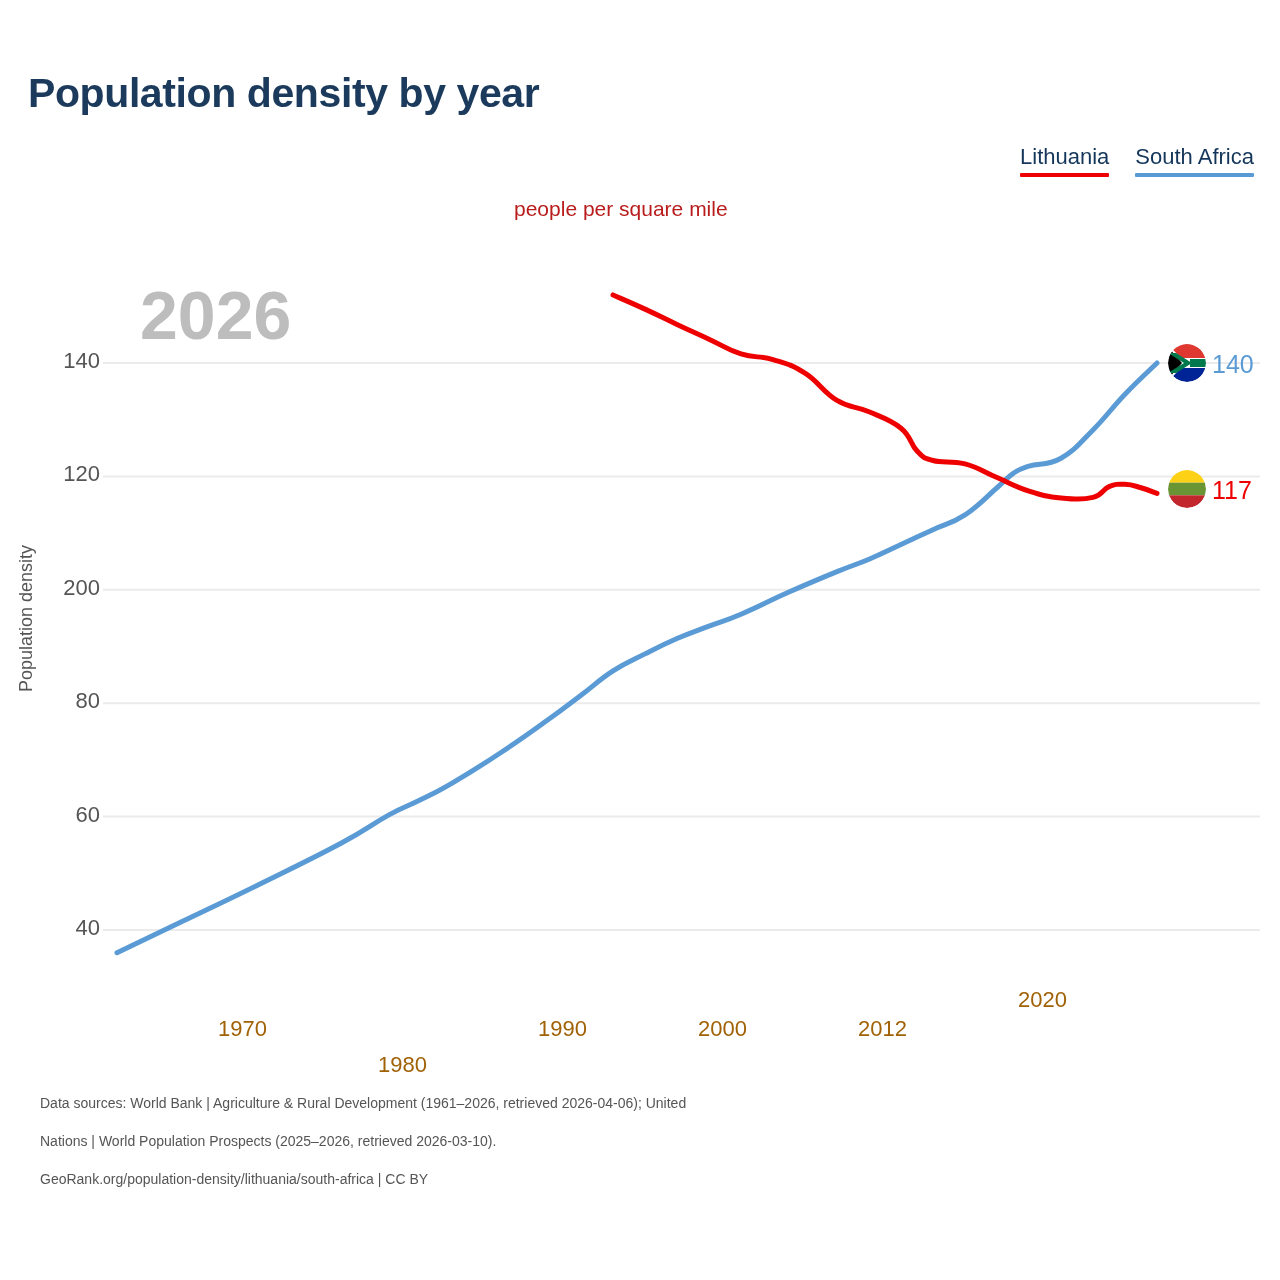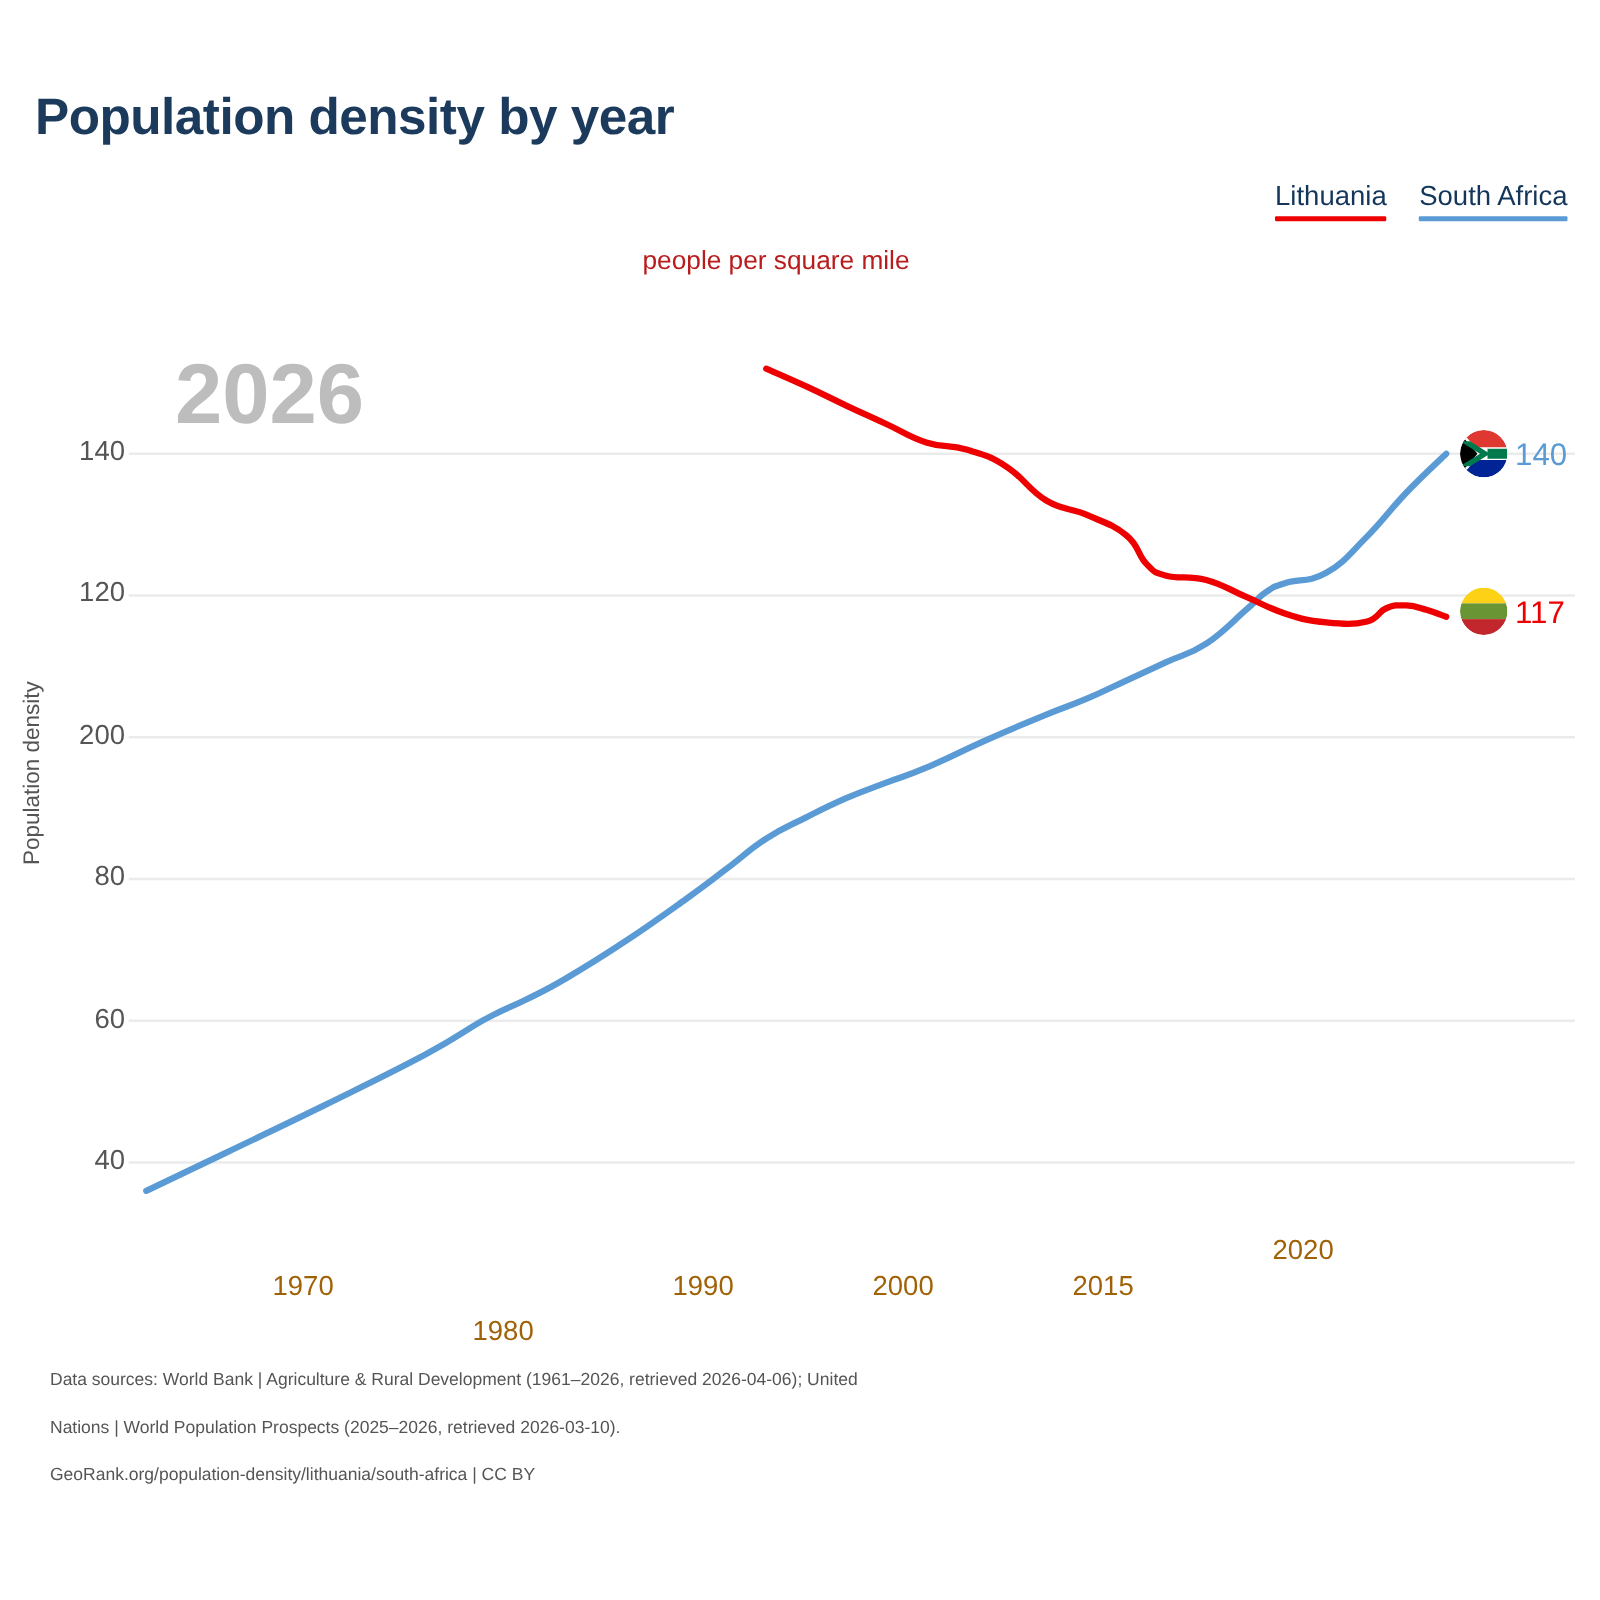--- a/index.html
+++ b/index.html
@@ -154,21 +154,21 @@
   <div class="y-tick-label" style="left:30px; top:461px;">120</div>
   <div class="y-tick-label" style="left:30px; top:575px;">200</div>
   <div class="y-tick-label" style="left:30px; top:688px;">80</div>
   <div class="y-tick-label" style="left:30px; top:802px;">60</div>
   <div class="y-tick-label" style="left:30px; top:915px;">40</div>
 
   <div class="x-tick-label" style="left:218px; top:1016px;">1970</div>
   <div class="x-tick-label" style="left:378px; top:1052px;">1980</div>
   <div class="x-tick-label" style="left:538px; top:1016px;">1990</div>
   <div class="x-tick-label" style="left:698px; top:1016px;">2000</div>
-  <div class="x-tick-label" style="left:858px; top:1016px;">2015</div>
+  <div class="x-tick-label" style="left:858px; top:1016px;">2012</div>
   <div class="x-tick-label" style="left:1018px; top:960px;margin-top:27px;">2020</div>
 
   <svg class="plot" viewBox="0 0 1280 1280" width="1280" height="1280">
     <g>
       <line x1="103" y1="363" x2="1260" y2="363" stroke="#ebebeb" stroke-width="2"></line>
       <line x1="103" y1="476.4" x2="1260" y2="476.4" stroke="#ebebeb" stroke-width="2"></line>
       <line x1="103" y1="589.8" x2="1260" y2="589.8" stroke="#ebebeb" stroke-width="2"></line>
       <line x1="103" y1="703.2" x2="1260" y2="703.2" stroke="#ebebeb" stroke-width="2"></line>
       <line x1="103" y1="816.6" x2="1260" y2="816.6" stroke="#ebebeb" stroke-width="2"></line>
       <line x1="103" y1="930" x2="1260" y2="930" stroke="#ebebeb" stroke-width="2"></line>

